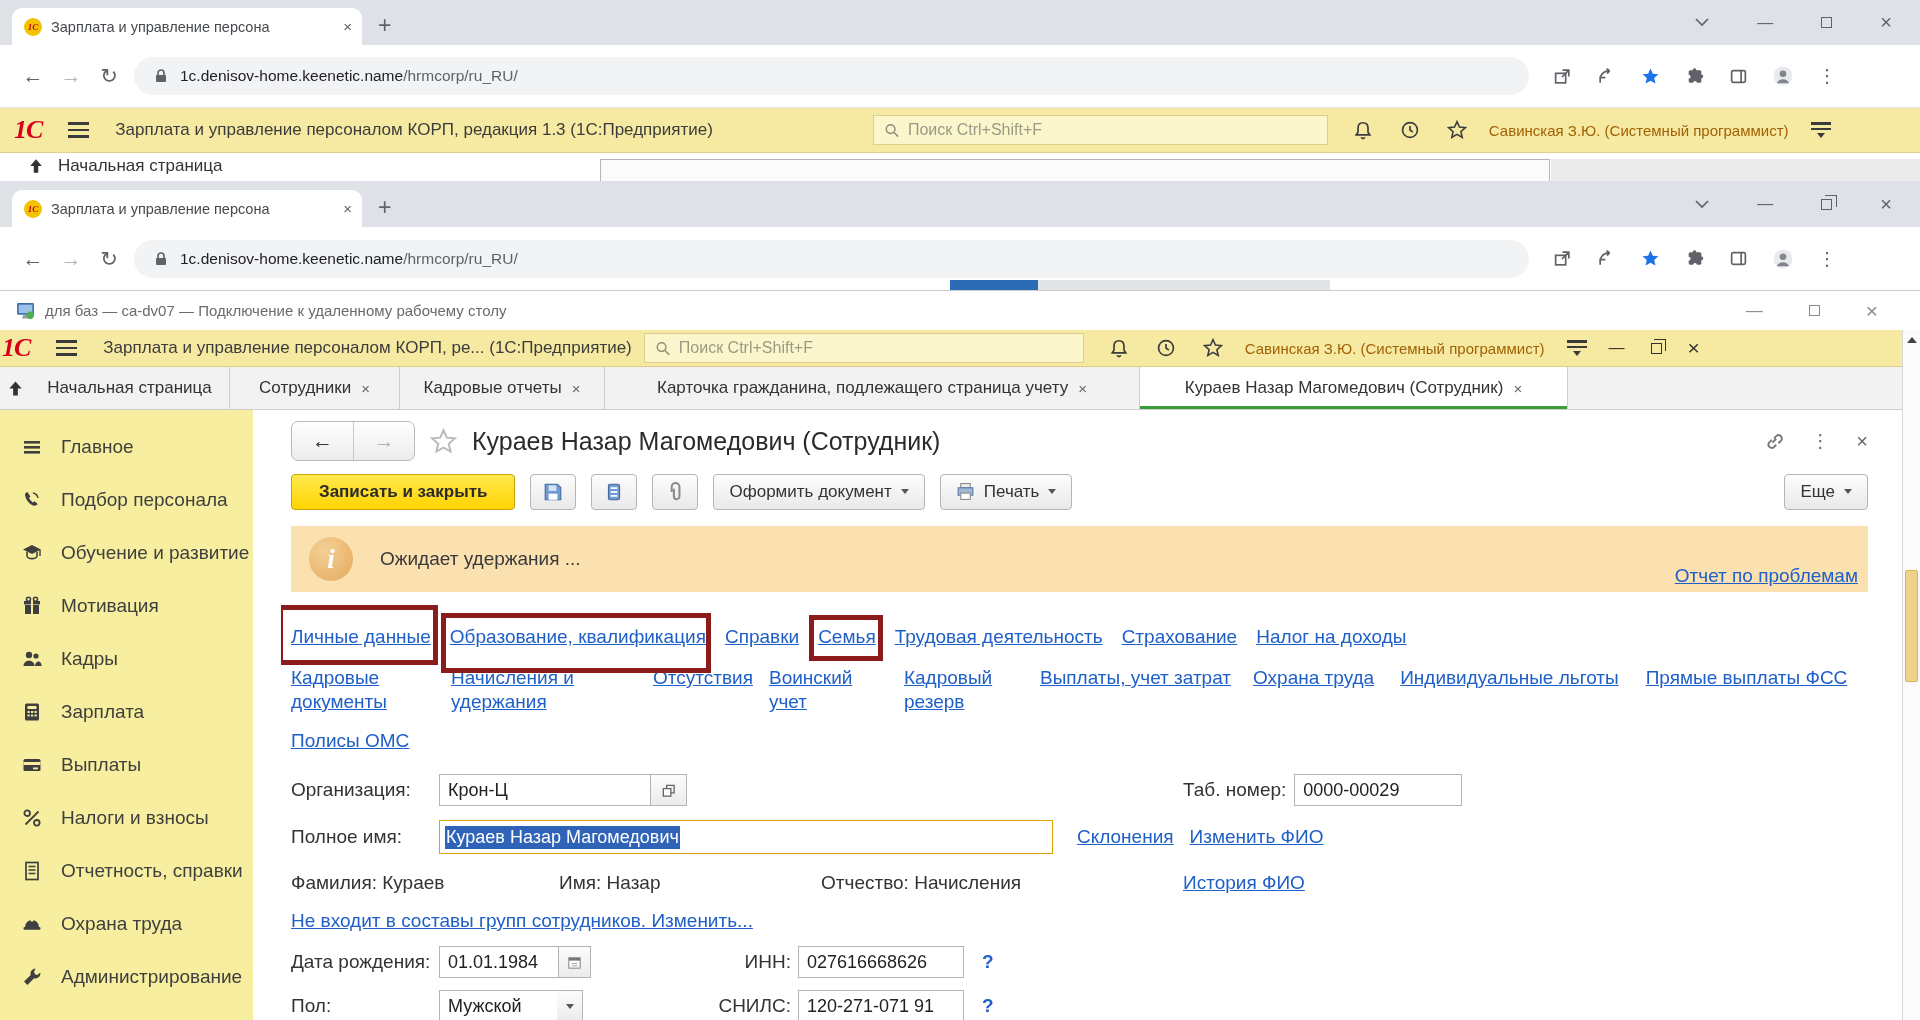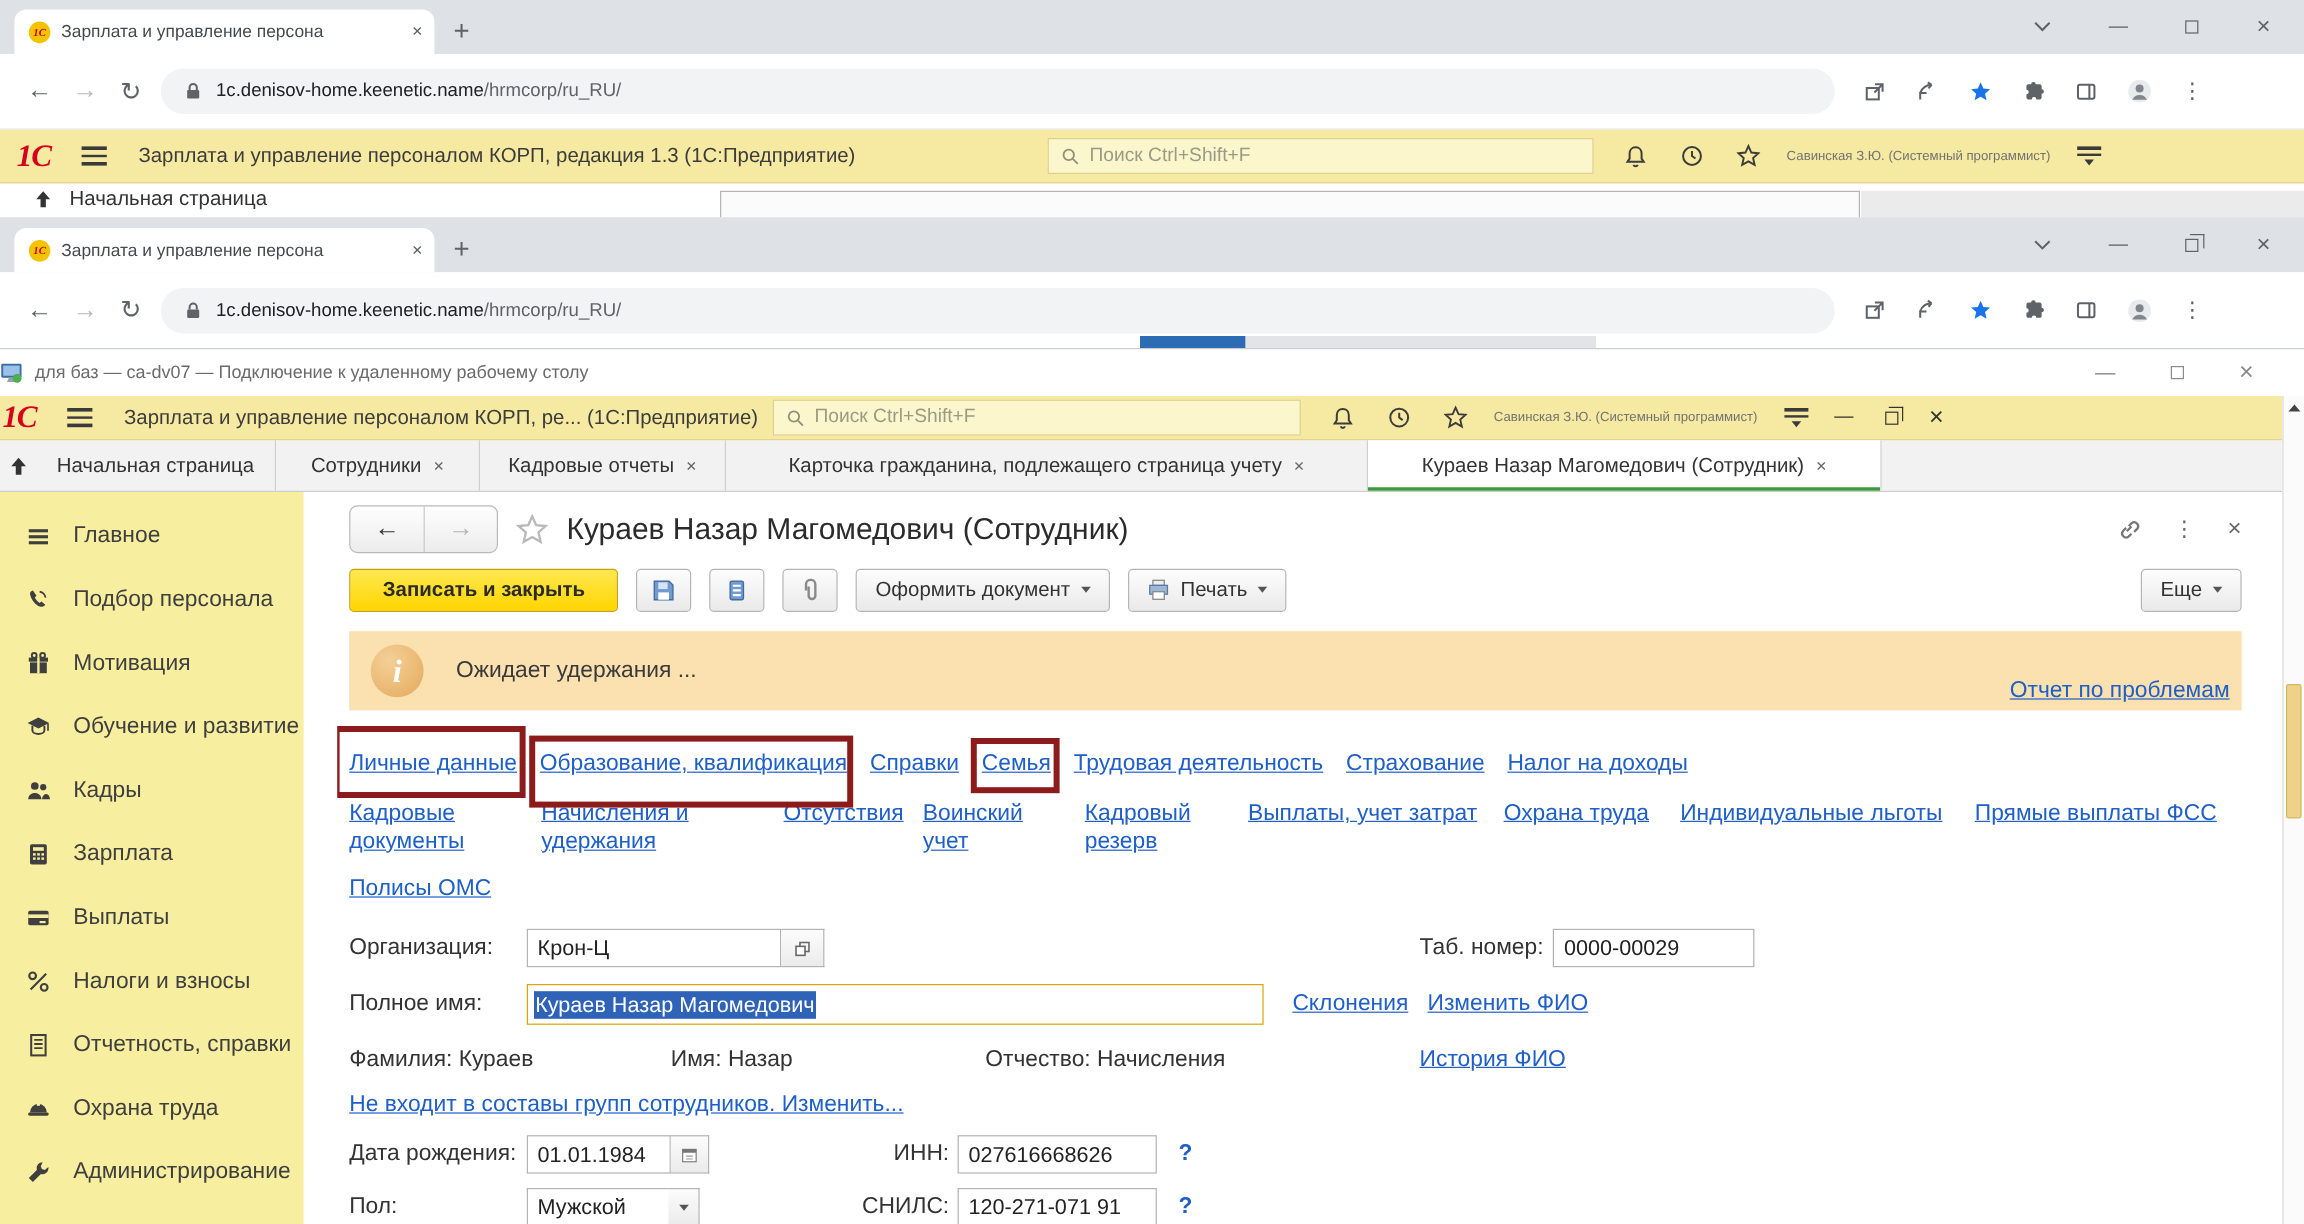--- a/index.html
+++ b/index.html
@@ -51,38 +51,38 @@
   .burger i { width:21px; height:2.5px; background:#3a3a3a; }
   .ybar-title { font-size:17px; color:#3c3c3c; margin-left:26px; white-space:nowrap; }
   .ysearch { height:30px; background:#fcf6cd; border:1px solid #ddcf8b; display:flex;
     align-items:center; gap:8px; padding:0 10px; }
   #ybar1 .ysearch { width:455px; margin-left:160px; }
   #ybar2 .ysearch { width:440px; margin-left:12px; }
   .ysearch input { border:none; background:transparent; outline:none; font-size:16px;
     color:#6e6e58; width:100%; font-family:inherit; }
   .ysearch input::placeholder { color:#9a9a85; }
   .ybar-icons { display:flex; align-items:center; gap:27px; margin-left:25px; color:#3c3c3c; }
-  .ybar-user { font-size:11px; color:#737373; margin-left:22px; white-space:nowrap; }
+  .ybar-user { font-size:15px; color:#a16207; margin-left:22px; white-space:nowrap; }
   .menu-caret { display:inline-flex; flex-direction:column; align-items:center; gap:3px; margin-left:22px; }
   .menu-caret i { width:20px; height:2.5px; background:#3a3a3a; }
   .tri-down { width:0; height:0; border-left:4.5px solid transparent; border-right:4.5px solid transparent;
     border-top:5px solid #3a3a3a; }
   .ywin { display:flex; align-items:center; gap:26px; margin-left:22px; padding-right:14px; color:#333; font-size:16px; }
 
   
   #peek { top:153px; height:28px; background:#fff; overflow:hidden; }
   .peek-home { position:absolute; left:28px; top:3px; display:flex; gap:14px; align-items:center;
     font-size:17px; color:#333; }
   .peek-panel { position:absolute; left:600px; top:6px; width:950px; height:30px;
     background:#fbfbfb; border:1px solid #b5b5b5; }
   .peek-gray { position:absolute; left:1551px; right:0; top:6px; height:30px; background:#ebebeb; }
 
   
   #rdpbar { top:290px; height:40px; background:#fff; display:flex; align-items:center;
-    border-top:1px solid #c9ccd1; padding-left:0; }
+    border-top:1px solid #c9ccd1; padding-left:16px; }
   .rdp-title { font-size:15px; color:#6b6b6b; margin-left:10px; }
   .rdp-ctrls { margin-left:auto; display:flex; align-items:center; gap:46px; padding-right:42px;
     color:#8a8a8a; font-size:17px; }
 
   
   #apptabs { top:367px; height:43px; width:1902px; background:#f2f2f2; display:flex;
     align-items:stretch; border-bottom:1px solid #cdcdcd; }
   .home-ic { width:30px; display:flex; align-items:center; justify-content:center; }
   .atab { display:flex; align-items:center; justify-content:center; gap:10px;
     border-right:1px solid #cfcfcf; font-size:17px; color:#333; padding:0 10px; white-space:nowrap; overflow:hidden; }
@@ -432,35 +432,35 @@
       </div>
       <div class="side-item">
         <svg width="20" height="20" viewBox="0 0 20 20">
             <path d="M5.5 2C3.8 2.2 2.6 3.7 3.1 5.7c.9 3.6 3.2 7.2 6.8 9.3 2.1 1.2 4.7.6 5.8-1.1l-3.1-2.6-1.6 1.1C9.4 11.5 7.8 9.7 7 8l1.4-1.6z" fill="#3f3f3f"></path>
             <path d="M11 3c2.5.5 4.5 2.5 5 5" fill="none" stroke="#3f3f3f" stroke-width="1.4"></path>
           </svg>
         <span>Подбор персонала</span>
       </div>
       <div class="side-item">
         <svg width="20" height="20" viewBox="0 0 20 20">
+            <path d="M10 2L1 6.5 10 11l9-4.5z" fill="#3f3f3f"></path>
+            <path d="M5 8.7v4c0 1.6 2.2 2.9 5 2.9s5-1.3 5-2.9v-4" fill="none" stroke="#3f3f3f" stroke-width="1.6"></path>
+            <line x1="18" y1="7" x2="18" y2="13" stroke="#3f3f3f" stroke-width="1.4"></line>
+          </svg>
+        <span>Обучение и развитие</span>
+      </div>
+      <div class="side-item">
+        <svg width="20" height="20" viewBox="0 0 20 20">
             <rect x="3" y="9" width="14" height="9" fill="#3f3f3f"></rect>
             <rect x="2" y="5" width="16" height="3.4" fill="#3f3f3f"></rect>
             <rect x="9" y="5" width="2" height="13" fill="#f7ef9f"></rect>
             <circle cx="6.5" cy="3.2" r="2" fill="none" stroke="#3f3f3f" stroke-width="1.6"></circle>
             <circle cx="13.5" cy="3.2" r="2" fill="none" stroke="#3f3f3f" stroke-width="1.6"></circle>
           </svg>
         <span>Мотивация</span>
-      </div>
-      <div class="side-item">
-        <svg width="20" height="20" viewBox="0 0 20 20">
-            <path d="M10 2L1 6.5 10 11l9-4.5z" fill="#3f3f3f"></path>
-            <path d="M5 8.7v4c0 1.6 2.2 2.9 5 2.9s5-1.3 5-2.9v-4" fill="none" stroke="#3f3f3f" stroke-width="1.6"></path>
-            <line x1="18" y1="7" x2="18" y2="13" stroke="#3f3f3f" stroke-width="1.4"></line>
-          </svg>
-        <span>Обучение и развитие</span>
       </div>
       <div class="side-item">
         <svg width="20" height="20" viewBox="0 0 20 20">
             <circle cx="7" cy="6" r="3.2" fill="#3f3f3f"></circle>
             <circle cx="14" cy="7" r="2.6" fill="#3f3f3f"></circle>
             <path d="M1.5 17c0-3.2 2.5-5.2 5.5-5.2s5.5 2 5.5 5.2z" fill="#3f3f3f"></path>
             <path d="M13 17c.2-2.7 1.8-4.4 3.6-4.4 1.6 0 2.9 1.8 3.1 4.4z" fill="#3f3f3f"></path>
           </svg>
         <span>Кадры</span>
       </div>

